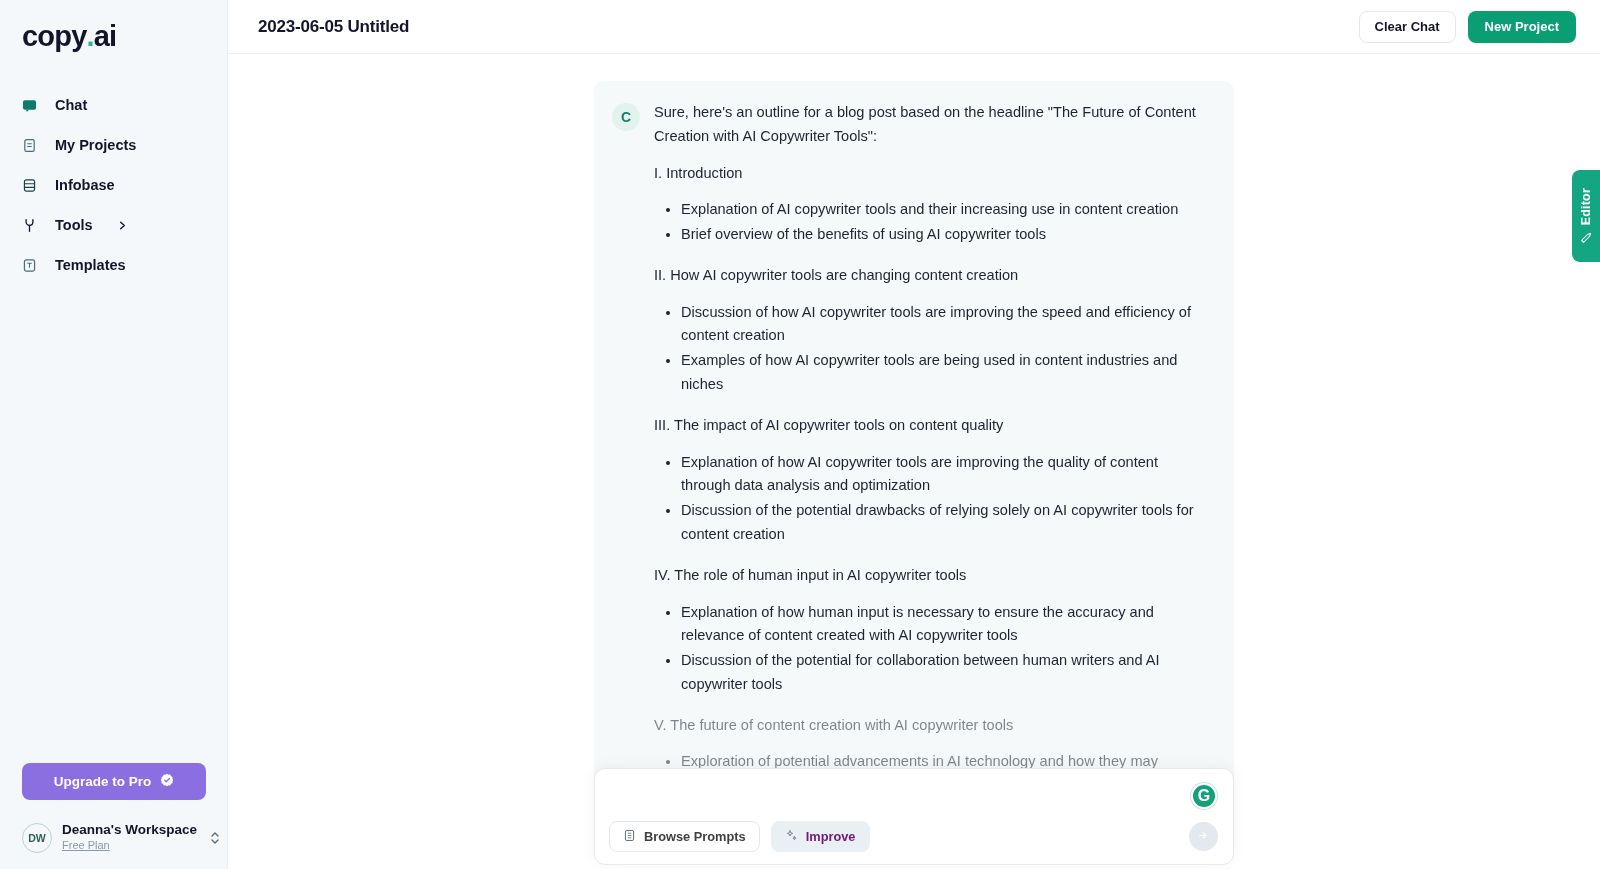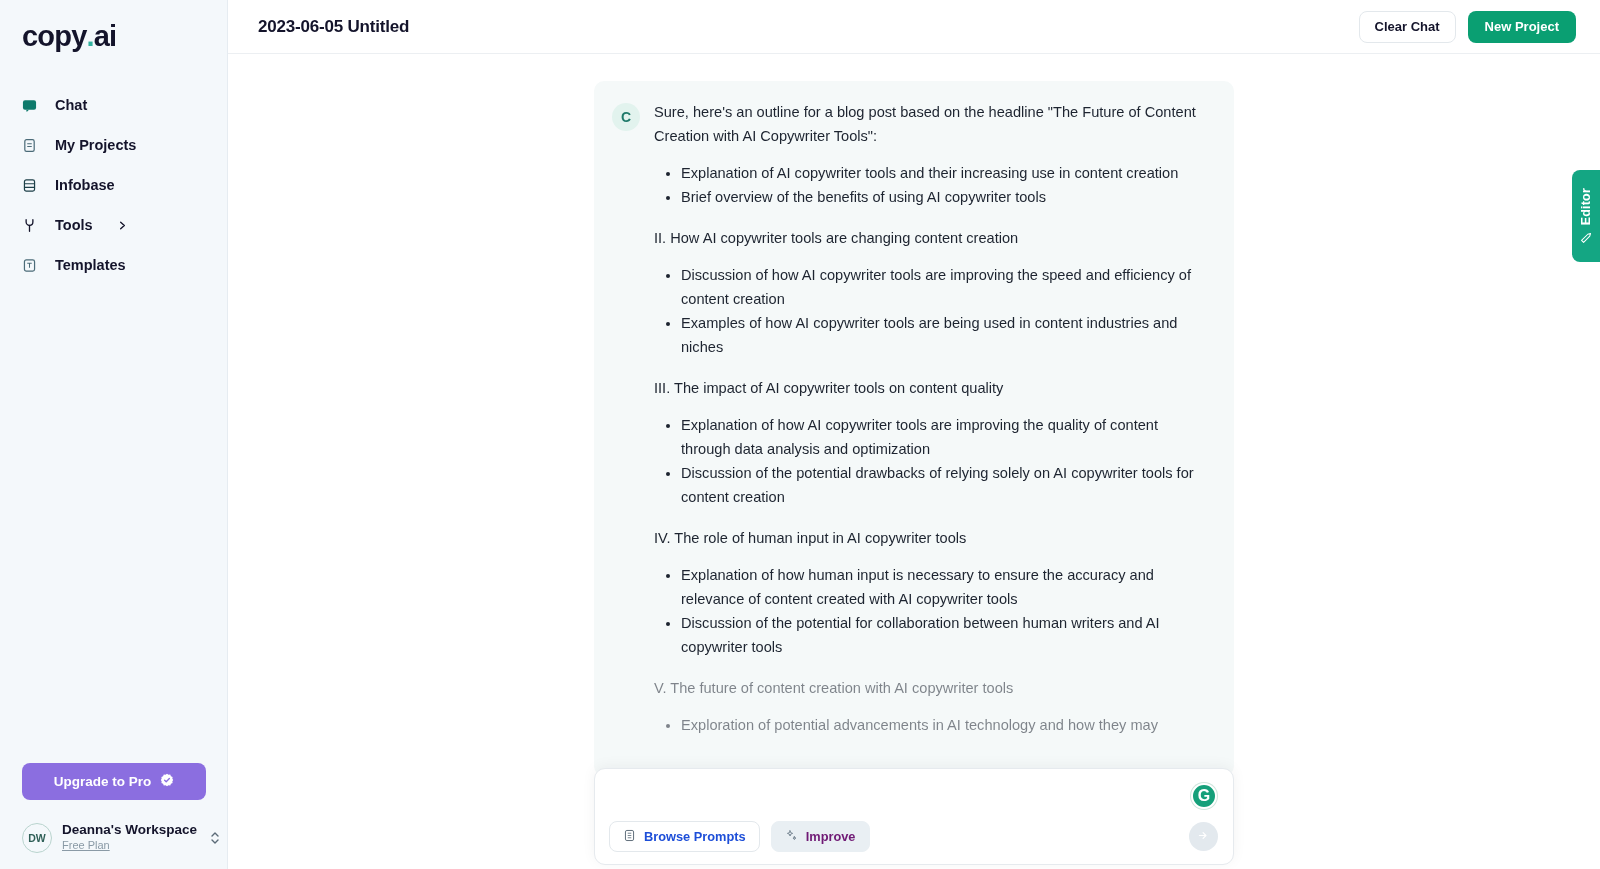--- a/index.html
+++ b/index.html
@@ -172,21 +172,21 @@
   .composer-input::placeholder { color: #a9b4bd; }
   .composer-tools { display: flex; align-items: center; gap: 11px; }
   .chip {
     font-family: inherit;
     height: 31px; border-radius: 8px;
     display: inline-flex; align-items: center; gap: 8px;
     padding: 0 13px;
     font-size: 12.8px; font-weight: 700;
     cursor: pointer;
   }
-  .chip-outline { background: #fff; border: 1px solid #e3e8ec; color: #1d4ed8; }
+  .chip-outline { background: #fff; border: 1px solid #e3e8ec; color: #404040; }
   .chip-filled { background: #e9eff3; border: 1px solid #e9eff3; color: #701a75; }
   .grammarly {
     position: absolute; right: 16px; top: 14px;
     width: 26px; height: 26px; border-radius: 50%;
     background: #15a07a;
     display: flex; align-items: center; justify-content: center;
     color: #fff; font-size: 16px; font-weight: 700;
     cursor: pointer;
     border: 2px solid #ffffff;
     box-shadow: 0 0 0 1px #cfe6dd;
@@ -330,20 +330,21 @@
 
     <div class="chat-area">
       <div class="chat-scroll">
         <div class="chat-column">
 
           <div class="msg">
             <div class="msg-avatar">C</div>
             <div class="msg-body">
               <p class="tight">Sure, here's an outline for a blog post based on the headline "The Future of Content Creation with AI Copywriter Tools":</p>
               <div id="sections">
+                  <p class="tight">I. Introduction</p>
                   <ul>
                     <li>Explanation of AI copywriter tools and their increasing use in content creation</li>
                     <li>Brief overview of the benefits of using AI copywriter tools</li>
                   </ul>
                   <p class="tight">II. How AI copywriter tools are changing content creation</p>
                   <ul>
                     <li>Discussion of how AI copywriter tools are improving the speed and efficiency of content creation</li>
                     <li>Examples of how AI copywriter tools are being used in content industries and niches</li>
                   </ul>
                   <p class="tight">III. The impact of AI copywriter tools on content quality</p>

